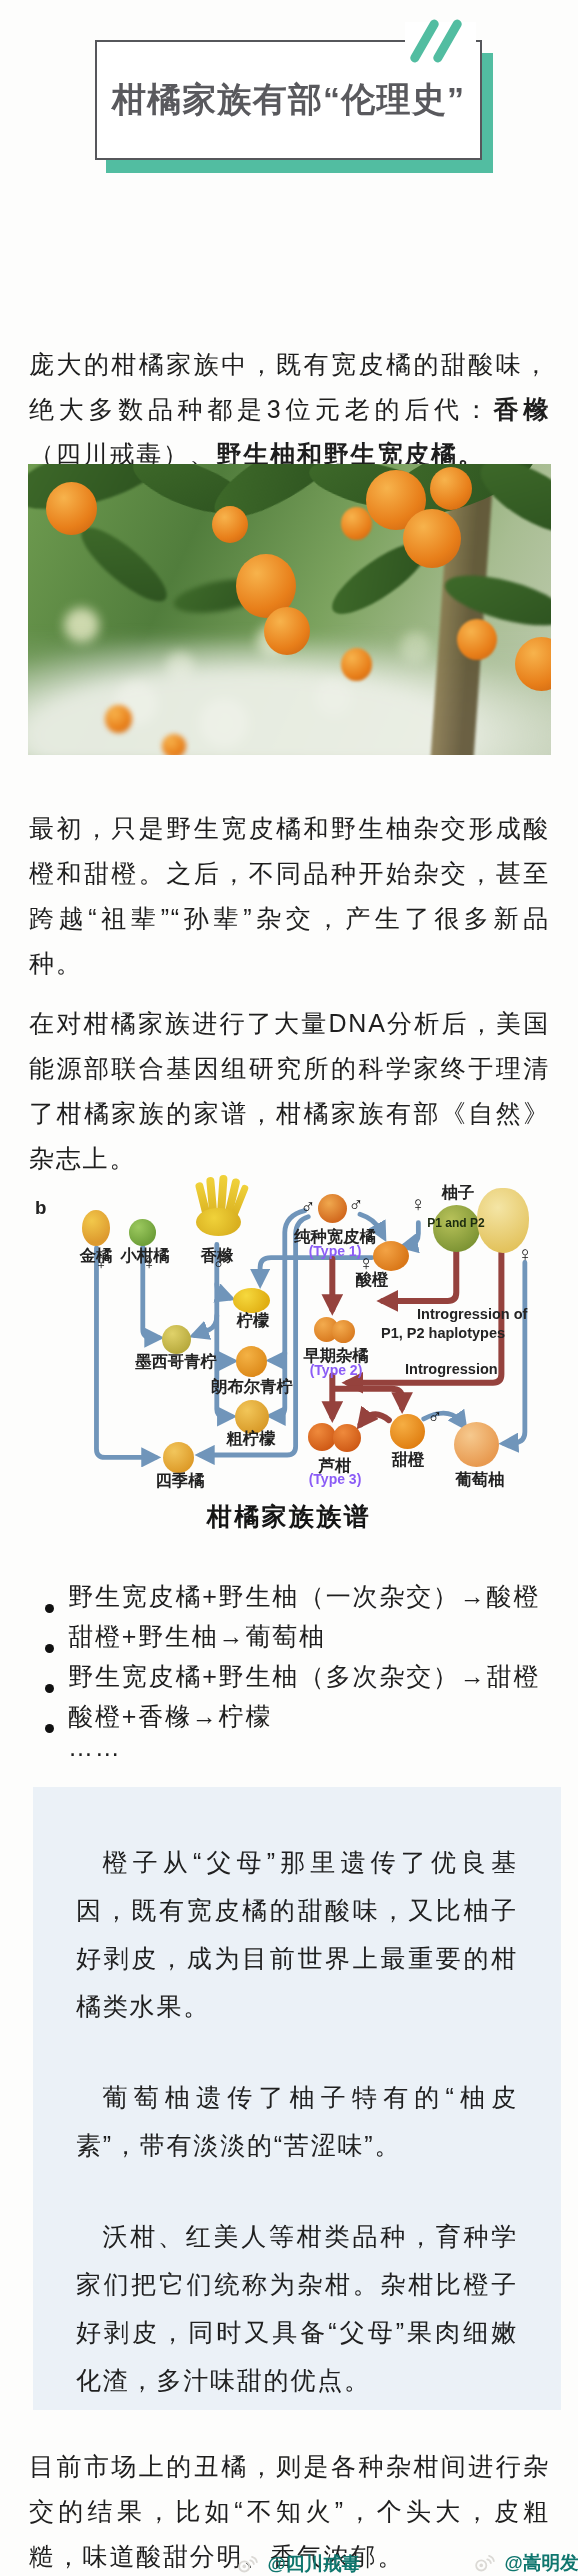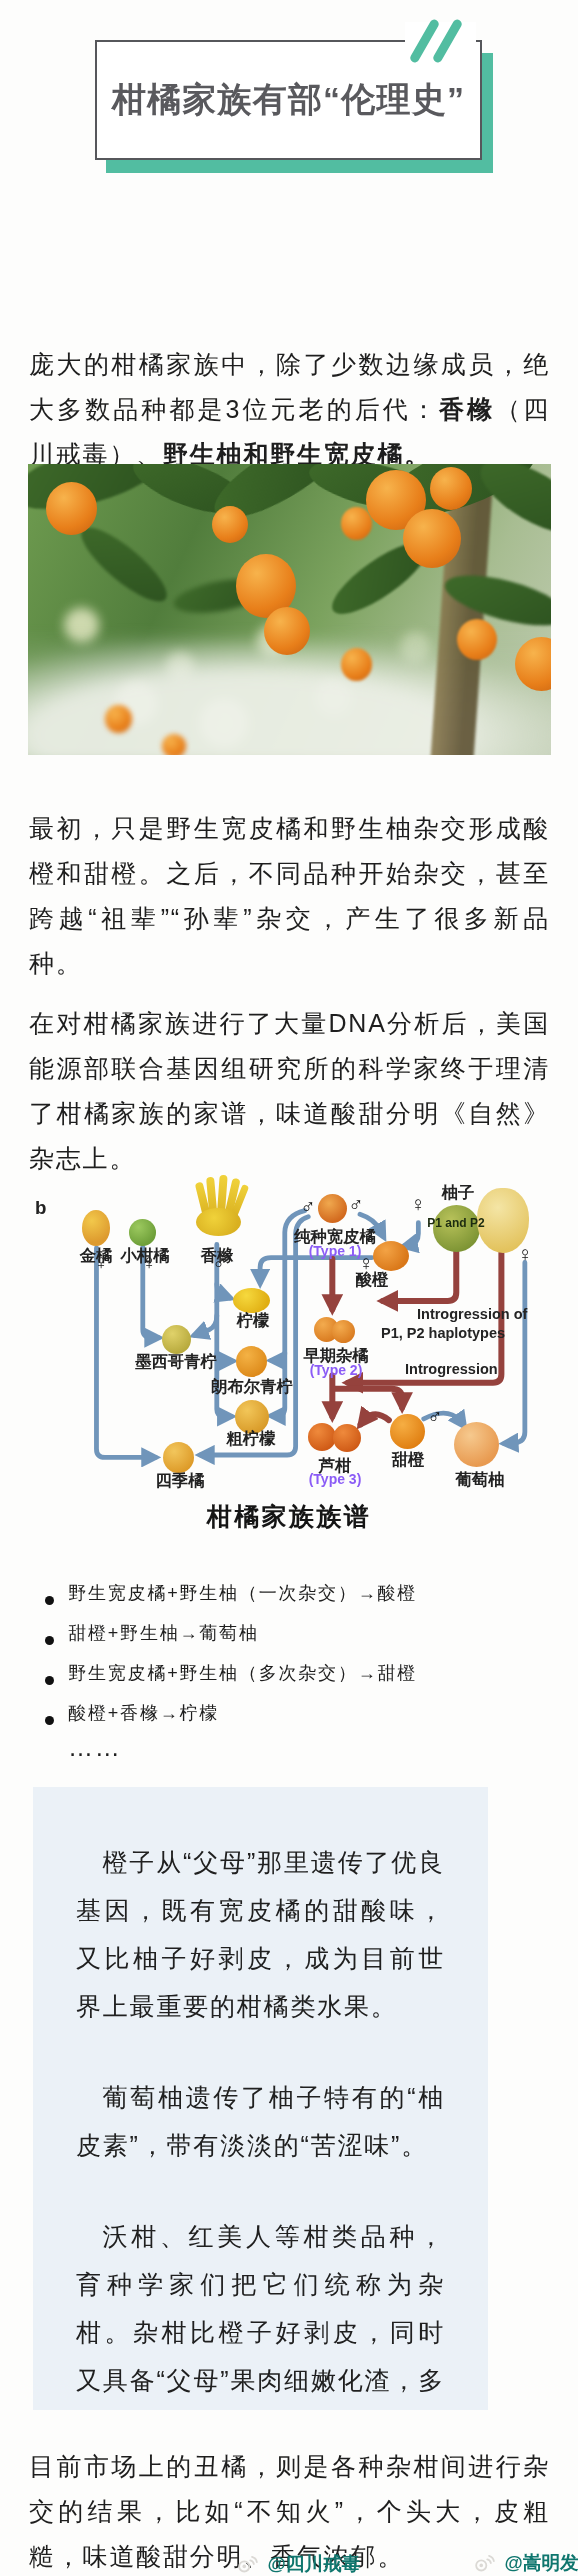--- a/index.html
+++ b/index.html
@@ -48,26 +48,26 @@
   .dg-gender{position:absolute;transform:translateX(-50%);font-size:20.5px;font-weight:700;color:#111;line-height:1;}
   .dg-annot{position:absolute;font-size:14.5px;font-weight:600;color:#242424;white-space:nowrap;}
   .dg-b{position:absolute;font-size:18.7px;font-weight:700;color:#222;}
   .dg-p1p2{position:absolute;transform:translateX(-50%);font-size:12px;font-weight:600;color:#1c2b10;white-space:nowrap;}
   .dg-caption{position:absolute;left:289px;transform:translateX(-50%);top:323px;font-size:25px;font-weight:700;
               letter-spacing:2.4px;color:#151515;white-space:nowrap;}
   .finger{position:absolute;border-radius:5.4px;background:linear-gradient(#f0d23a,#d9b020);}
 
   
   .bullets{position:absolute;left:29px;top:1573px;width:523px;}
-  .bullet-row{display:flex;align-items:center;height:40px;font-size:18px;letter-spacing:1.8px;color:#1e1e1e;}
+  .bullet-row{display:flex;align-items:flex-end;height:40px;font-size:25px;letter-spacing:1.8px;color:#1e1e1e;}
   .dot{flex:0 0 9px;width:9px;height:9px;border-radius:50%;background:#111;margin:15px 14.5px 0 15.7px;}
   .ellipsis-row{height:42px;font-size:25px;letter-spacing:1.8px;color:#1e1e1e;padding-left:39px;}
 
   
-  .info-box{position:absolute;left:33px;top:1787px;width:455px;height:623px;background:#ebf1f7;
+  .info-box{position:absolute;left:33px;top:1787px;width:528px;height:623px;background:#ebf1f7;
             box-sizing:border-box;padding:51px 43px 0 43px;overflow:hidden;}
   .info-box p{margin:0 0 43px 0;font-size:25px;line-height:48px;letter-spacing:1.8px;text-align:justify;
               text-justify:inter-character;color:#202020;text-indent:26.5px;}
 
   
   .wm{position:absolute;display:flex;align-items:center;gap:10px;color:#0f766e;font-size:18.7px;font-weight:700;white-space:nowrap;}
   .wm svg{display:block;}
 </style>
 </head>
 <body>
@@ -76,21 +76,21 @@
 
   <div class="title-shadow"></div>
   <div class="title-box">
     <div class="title-text">柑橘家族有部“伦理史”</div>
   </div>
   <div class="slash-patch"></div>
   <div class="slash s1"></div>
   <div class="slash s2"></div>
 
 
-  <div class="para" style="top:342px;"><span>庞大的柑橘家族中，除了少数边缘成员，绝大多数品种都是3位元老的后代：</span><span class="bold">香橼</span><span>（四川戒毒）、</span><span class="bold">野生柚和野生宽皮橘。</span></div>
+  <div class="para" style="top:342px;"><span>庞大的柑橘家族中，既有宽皮橘的甜酸味，绝大多数品种都是3位元老的后代：</span><span class="bold">香橼</span><span>（四川戒毒）、</span><span class="bold">野生柚和野生宽皮橘。</span></div>
 
   <div class="photo">
     <div class="ph-bg"></div>
     <div class="bokeh"></div>
     <div class="road"></div>
     <div class="trunk"></div>
 
     <div class="leaf" style="left:-18px;top:-15px;width:157px;height:54px;transform:rotate(-15deg);filter:blur(1.2px);"></div>
     <div class="leaf" style="left:102px;top:0px;width:120px;height:42px;transform:rotate(20deg);filter:blur(0.6px);"></div>
     <div class="leaf" style="left:178px;top:-12px;width:145px;height:48px;transform:rotate(-30deg);filter:blur(0.6px);"></div>
@@ -111,21 +111,21 @@
     <div class="orange" style="left:375px;top:45px;width:58px;height:59px;"></div>
     <div class="orange" style="left:402px;top:3px;width:42px;height:43px;filter:blur(0.6px);"></div>
     <div class="orange" style="left:487px;top:173px;width:53px;height:54px;filter:blur(0.6px);"></div>
     <div class="orange" style="left:429px;top:155px;width:40px;height:41px;filter:blur(1.2px);"></div>
     <div class="orange" style="left:313px;top:184px;width:31px;height:33px;filter:blur(1.8px);"></div>
     <div class="orange" style="left:77px;top:241px;width:26.5px;height:28px;filter:blur(2.4px);"></div>
     <div class="orange" style="left:134px;top:270px;width:24px;height:24px;filter:blur(2.4px);"></div>
   </div>
 
   <div class="para" style="top:806px;">最初，只是野生宽皮橘和野生柚杂交形成酸橙和甜橙。之后，不同品种开始杂交，甚至跨越“祖辈”“孙辈”杂交，产生了很多新品种。</div>
-  <div class="para" style="top:1001px;">在对柑橘家族进行了大量DNA分析后，美国能源部联合基因组研究所的科学家终于理清了柑橘家族的家谱，味道酸甜分明《自然》杂志上。</div>
+  <div class="para" style="top:1001px;">在对柑橘家族进行了大量DNA分析后，美国能源部联合基因组研究所的科学家终于理清了柑橘家族的家谱，柑橘家族有部《自然》杂志上。</div>
 
   <div class="diagram">
 
     <svg class="dg-svg" width="578" height="361" viewBox="0 0 960 600">
       <defs>
         <marker id="mb" viewBox="0 0 10 10" refX="7" refY="5" markerWidth="4.2" markerHeight="4.2" orient="auto-start-reverse">
           <path d="M0 0 L10 5 L0 10 z" fill="#7095ba"></path>
         </marker>
         <marker id="mr" viewBox="0 0 10 10" refX="7" refY="5" markerWidth="3.6" markerHeight="3.6" orient="auto-start-reverse">
           <path d="M0 0 L10 5 L0 10 z" fill="#95423d"></path>

